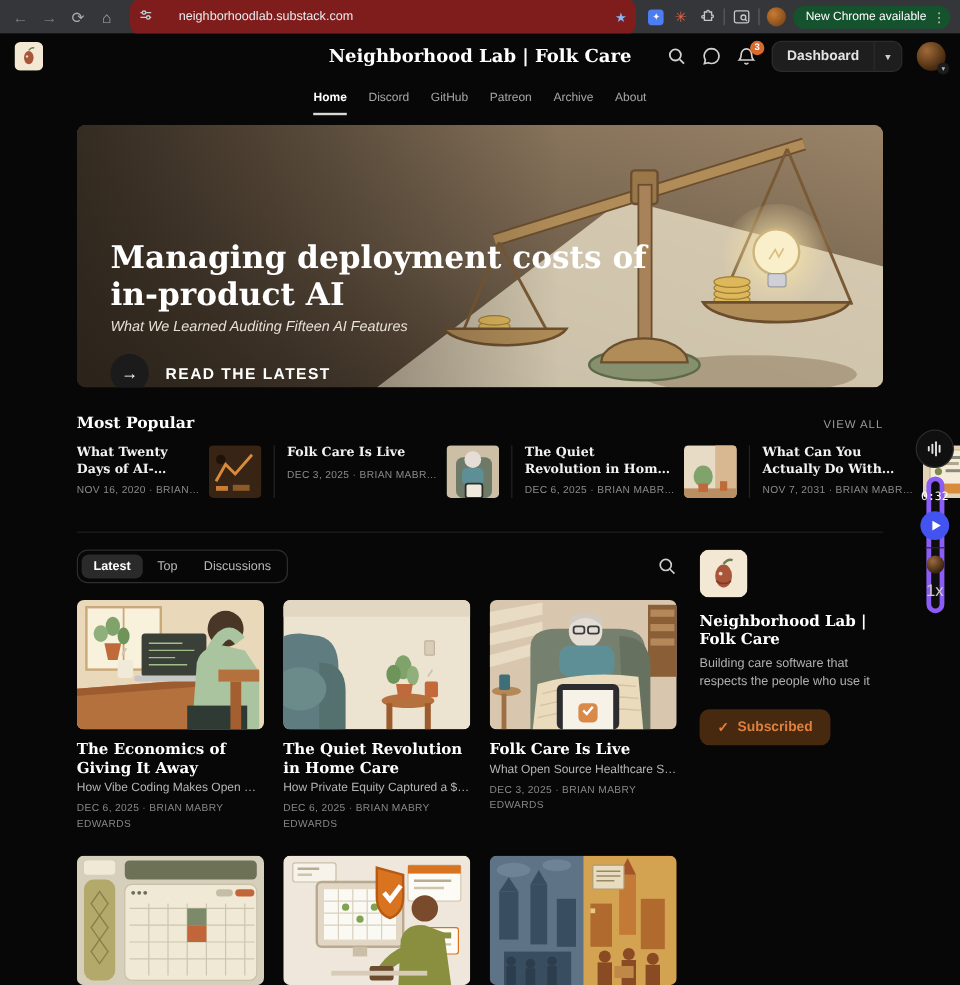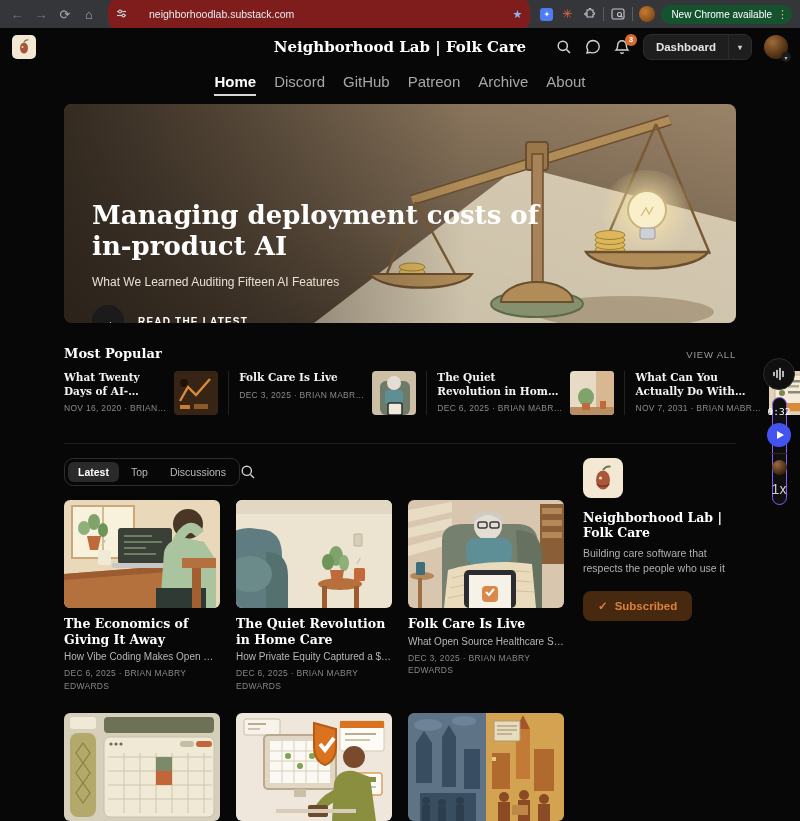--- a/index.html
+++ b/index.html
@@ -39,36 +39,36 @@
   .dash-btn .lbl { padding:0 12px; }
   .dash-btn .sep { width:1px; height:26px; background:#2c2c2d; }
   .dash-btn .car { padding:0 9px; color:#cfcfcf; font-size:8px; }
   .hdr-avatar { width:24px; height:24px; border-radius:50%; position:relative;
     background:radial-gradient(circle at 35% 30%, #a06a38, #472a10 70%); }
   .hdr-avatar .mini { position:absolute; right:-3px; bottom:-3px; width:10px; height:10px; border-radius:50%;
     background:#1c1c1c; color:#bbb; font-size:6px; display:flex; align-items:center; justify-content:center; }
 
   
   .nav { height:30px; display:flex; justify-content:center; align-items:center; gap:18px; }
-  .nav a { color:#a7a7a7; font-size:15px; text-decoration:none; height:30px; display:flex; align-items:center;
+  .nav a { color:#a7a7a7; font-size:10px; text-decoration:none; height:30px; display:flex; align-items:center;
     border-bottom:2px solid transparent; padding-top:2px; }
   .nav a.active { color:#fff; font-weight:bold; border-bottom-color:#d8d8d8; }
 
   .content { padding:0 64px; }
 
   
   .hero { margin-top:8px; height:219px; border-radius:8px; overflow:hidden; position:relative; }
   .hero svg.bg { position:absolute; inset:0; }
   .hero-text { position:absolute; left:28px; top:96px; width:460px; }
   .hero-title { font-family:"DejaVu Serif", serif; font-weight:bold; color:#fff; font-size:26px; line-height:1.18; }
-  .hero-sub { color:#e8e0d6; font-size:12px; margin-top:14px; }
+  .hero-sub { color:#e8e0d6; font-size:12px; margin-top:4px;font-style:italic; }
   .hero-cta { display:flex; align-items:center; gap:14px; margin-top:16px; }
   .cta-circle { width:32px; height:32px; border-radius:50%; background:#1b1b1b; color:#fff;
     display:flex; align-items:center; justify-content:center; font-size:14px; }
-  .cta-label { color:#fff; font-size:10px; font-weight:bold; letter-spacing:1.2px; }
+  .cta-label { color:#fff; font-size:13px; font-weight:bold; letter-spacing:1.2px; }
 
   
   .mp-head { display:flex; justify-content:space-between; align-items:baseline; margin-top:23px; }
   .mp-title { font-family:"DejaVu Serif", serif; font-weight:bold; color:#fff; font-size:13px; }
   .mp-viewall { color:#9a9a9a; font-size:9.5px; letter-spacing:0.8px; }
   .mp-row { display:grid; grid-template-columns:repeat(4,1fr); margin-top:10px; }
   .mp-item { display:flex; gap:8px; padding:0 10px; }
   .mp-item:first-child { padding-left:0; }
   .mp-item + .mp-item { border-left:1px solid #232323; }
   .mp-txt { flex:1; min-width:0; }
@@ -79,21 +79,21 @@
   .mp-thumb { width:44px; height:44px; border-radius:4px; overflow:hidden; flex:none; }
   .mp-thumb svg { display:block; }
 
   .rule { border:none; border-top:1px solid #1f1f1f; margin-top:28px; }
 
   
   .main { display:flex; margin-top:14px; gap:19px; }
   .col-left { width:500px; flex:none; }
   .col-right { flex:1; }
 
-  .tabsrow { display:flex; align-items:center; }
+  .tabsrow { display:flex; align-items:center; justify-content:space-between; }
   .tabs { display:inline-flex; border:1px solid #2d2d2d; border-radius:9px; padding:3px; gap:2px; }
   .tab { font-size:10.5px; color:#b9b9b9; padding:4px 10px; border-radius:6px; }
   .tab.active { background:#2a2a2a; color:#fff; font-weight:bold; }
   .searchbtn { width:16px; height:16px; }
 
   .grid { display:grid; grid-template-columns:repeat(3,156px); column-gap:16px; row-gap:20px; margin-top:14px; }
   .card-img { width:156px; height:108px; border-radius:6px; overflow:hidden; }
   .card-img svg { display:block; }
   .card-title { font-family:"DejaVu Serif", serif; font-weight:bold; color:#fff; font-size:12.5px;
     line-height:1.25; margin-top:8px; }
@@ -105,21 +105,21 @@
   .sb-title { font-family:"DejaVu Serif", serif; font-weight:bold; color:#fff; font-size:12.5px; margin-top:12px; }
   .sb-desc { color:#b0b0b0; font-size:10.5px; line-height:1.4; margin-top:6px; }
   .sb-sub { display:inline-flex; align-items:center; gap:7px; background:#46290f; color:#dd8040;
     font-size:11.5px; font-weight:bold; border-radius:8px; padding:8px 15px; margin-top:16px; }
 
   
   .rail { position:absolute; right:3px; top:330px; width:36px; display:flex; flex-direction:column;
     align-items:center; gap:7px; }
   .rail-circle { width:32px; height:32px; border-radius:50%; background:#101010; border:1px solid #2c2c2c;
     display:flex; align-items:center; justify-content:center; }
-  .rail-pill { width:15px; background:#0f0f0f; border:1px solid #8b5cf6; border-radius:17px;
+  .rail-pill { width:15px; background:#0f0f0f; border:4px solid #8b5cf6; border-radius:17px;
     display:flex; flex-direction:column; align-items:center; padding:8px 0 7px; gap:6px; }
   .rail-time { color:#fff; font-size:9.5px; font-family:"DejaVu Sans Mono", monospace; }
   .playbtn { width:24px; height:24px; border-radius:50%; background:#4353f0; display:flex;
     align-items:center; justify-content:center; }
   .playbtn .tri { width:0; height:0; border-left:7px solid #fff; border-top:4.5px solid transparent;
     border-bottom:4.5px solid transparent; margin-left:2px; }
   .rail-div { width:16px; height:1px; background:#2a2a2a; }
   .rail-avatar { width:15px; height:15px; border-radius:50%;
     background:radial-gradient(circle at 35% 30%, #9a6a40, #3c2410 70%); }
   .rail-speed { color:#cfcfcf; font-size:14px; }

